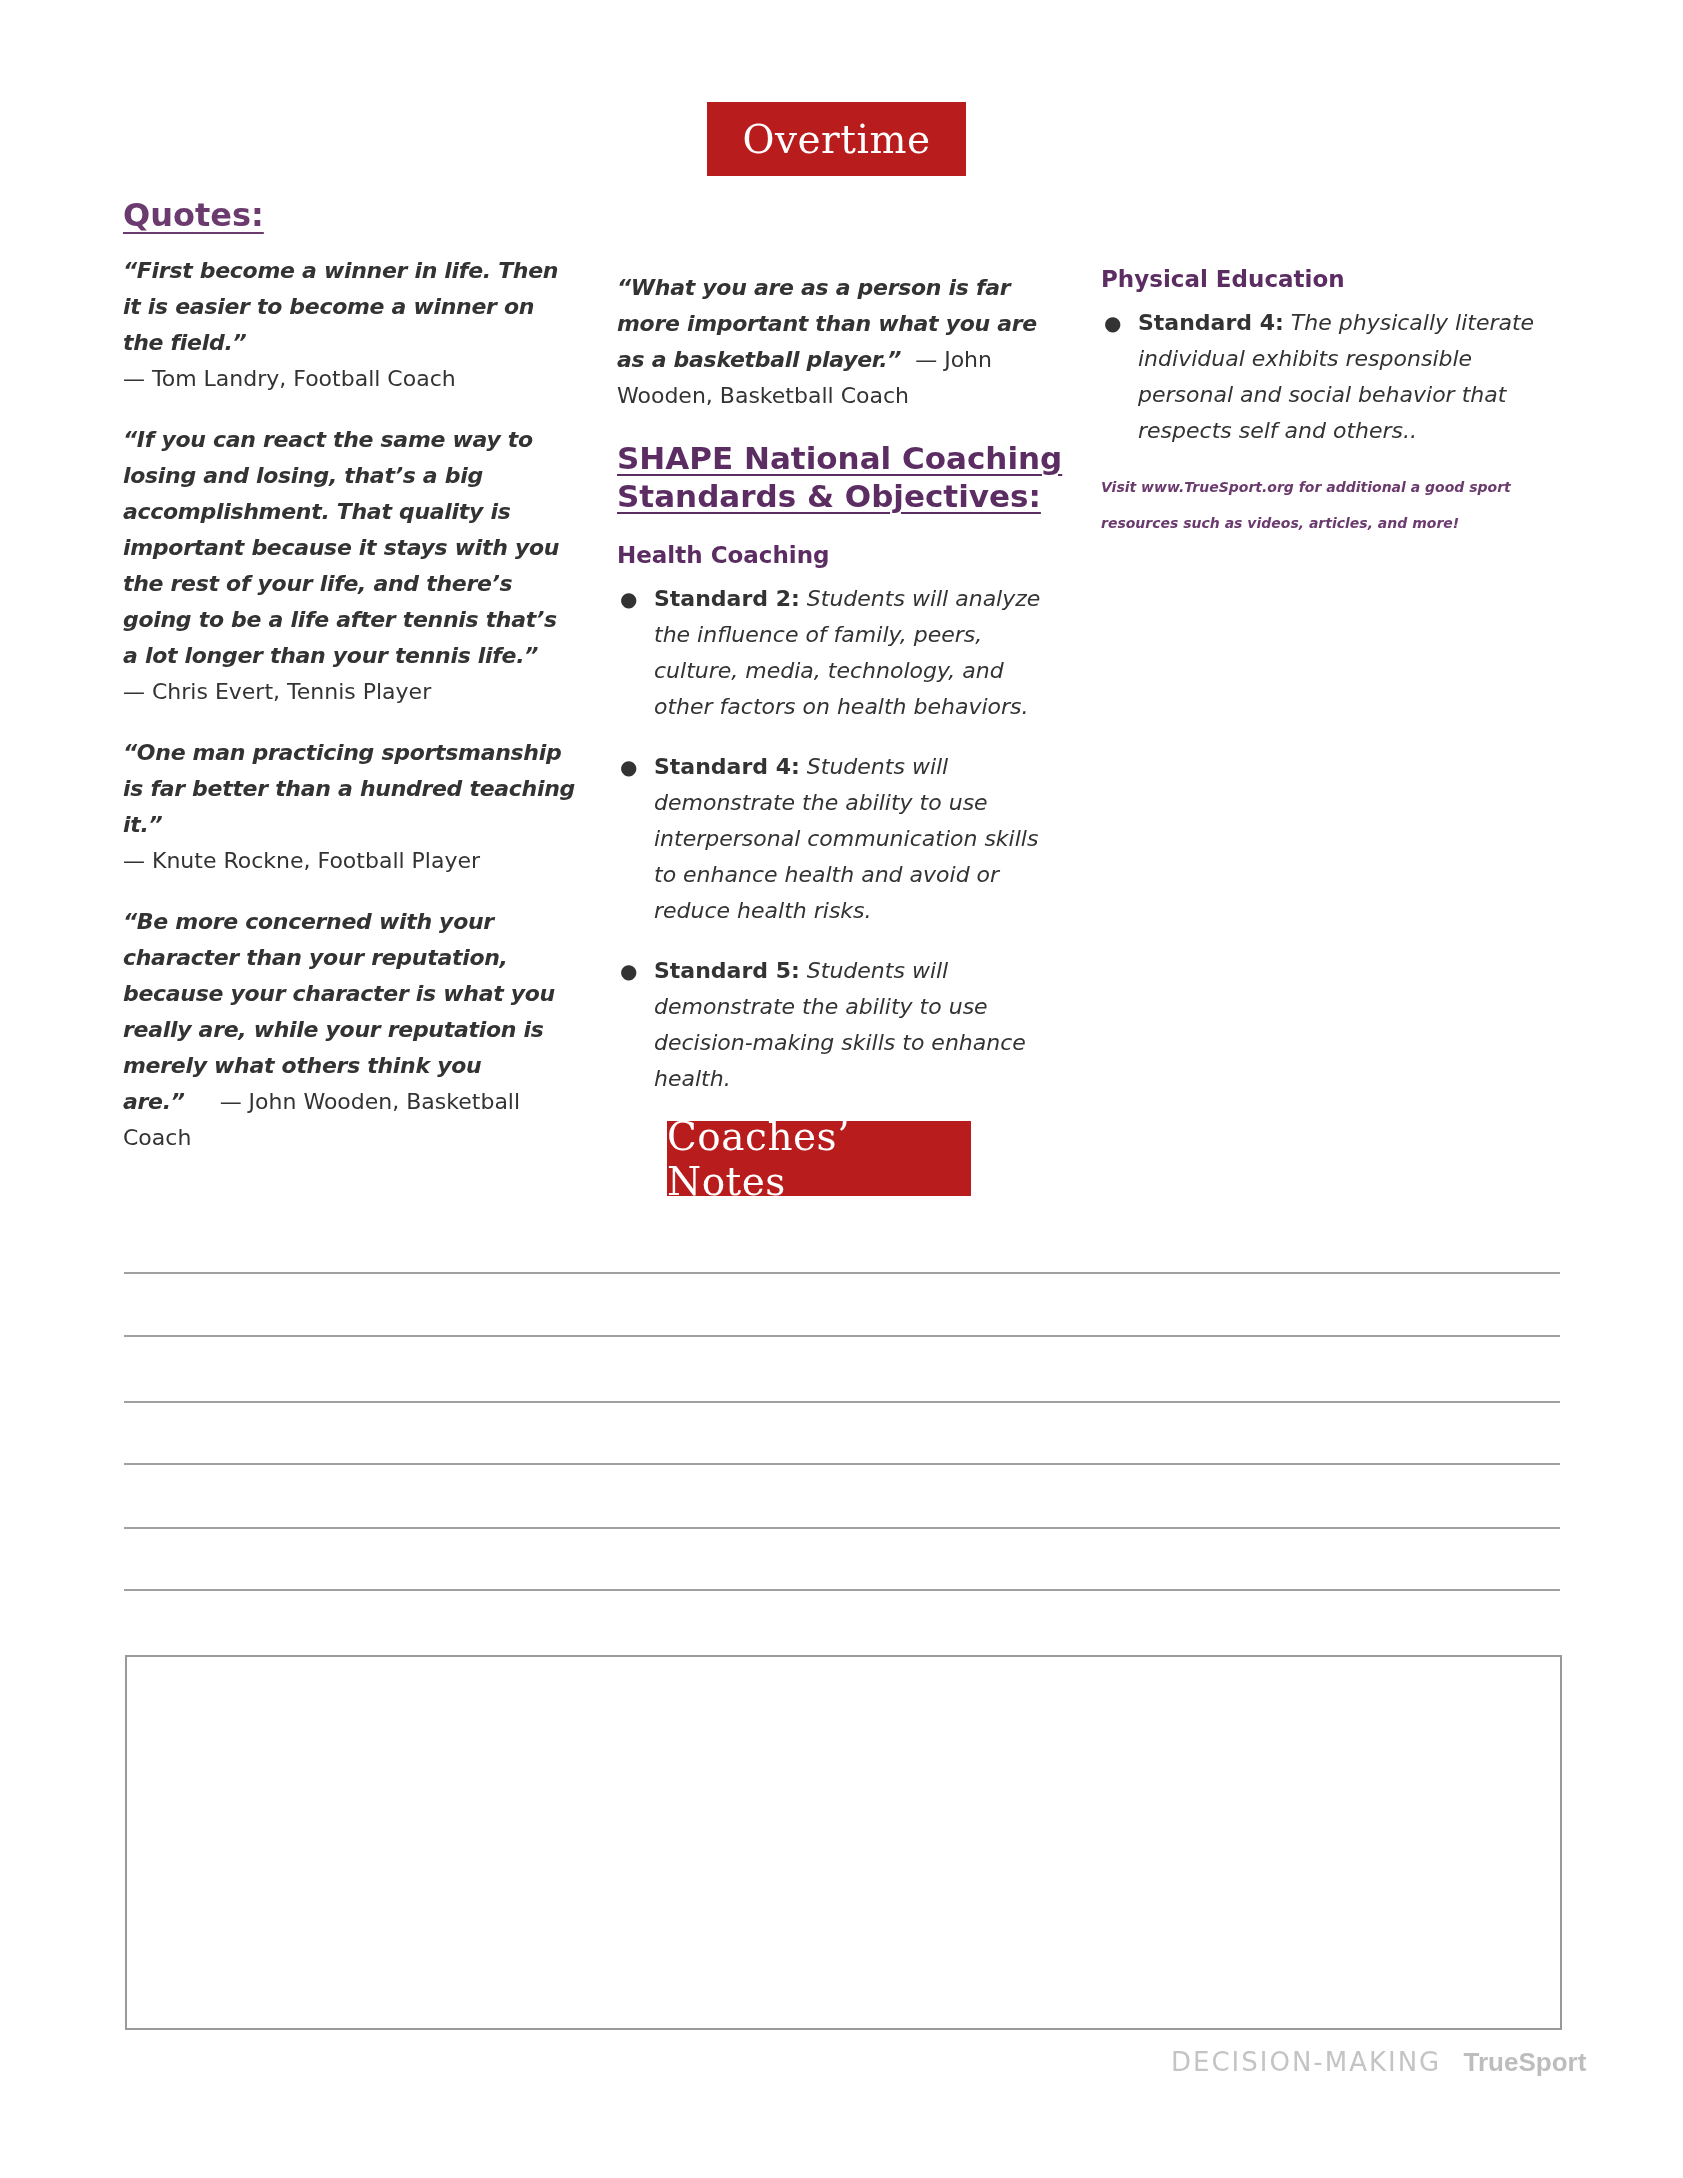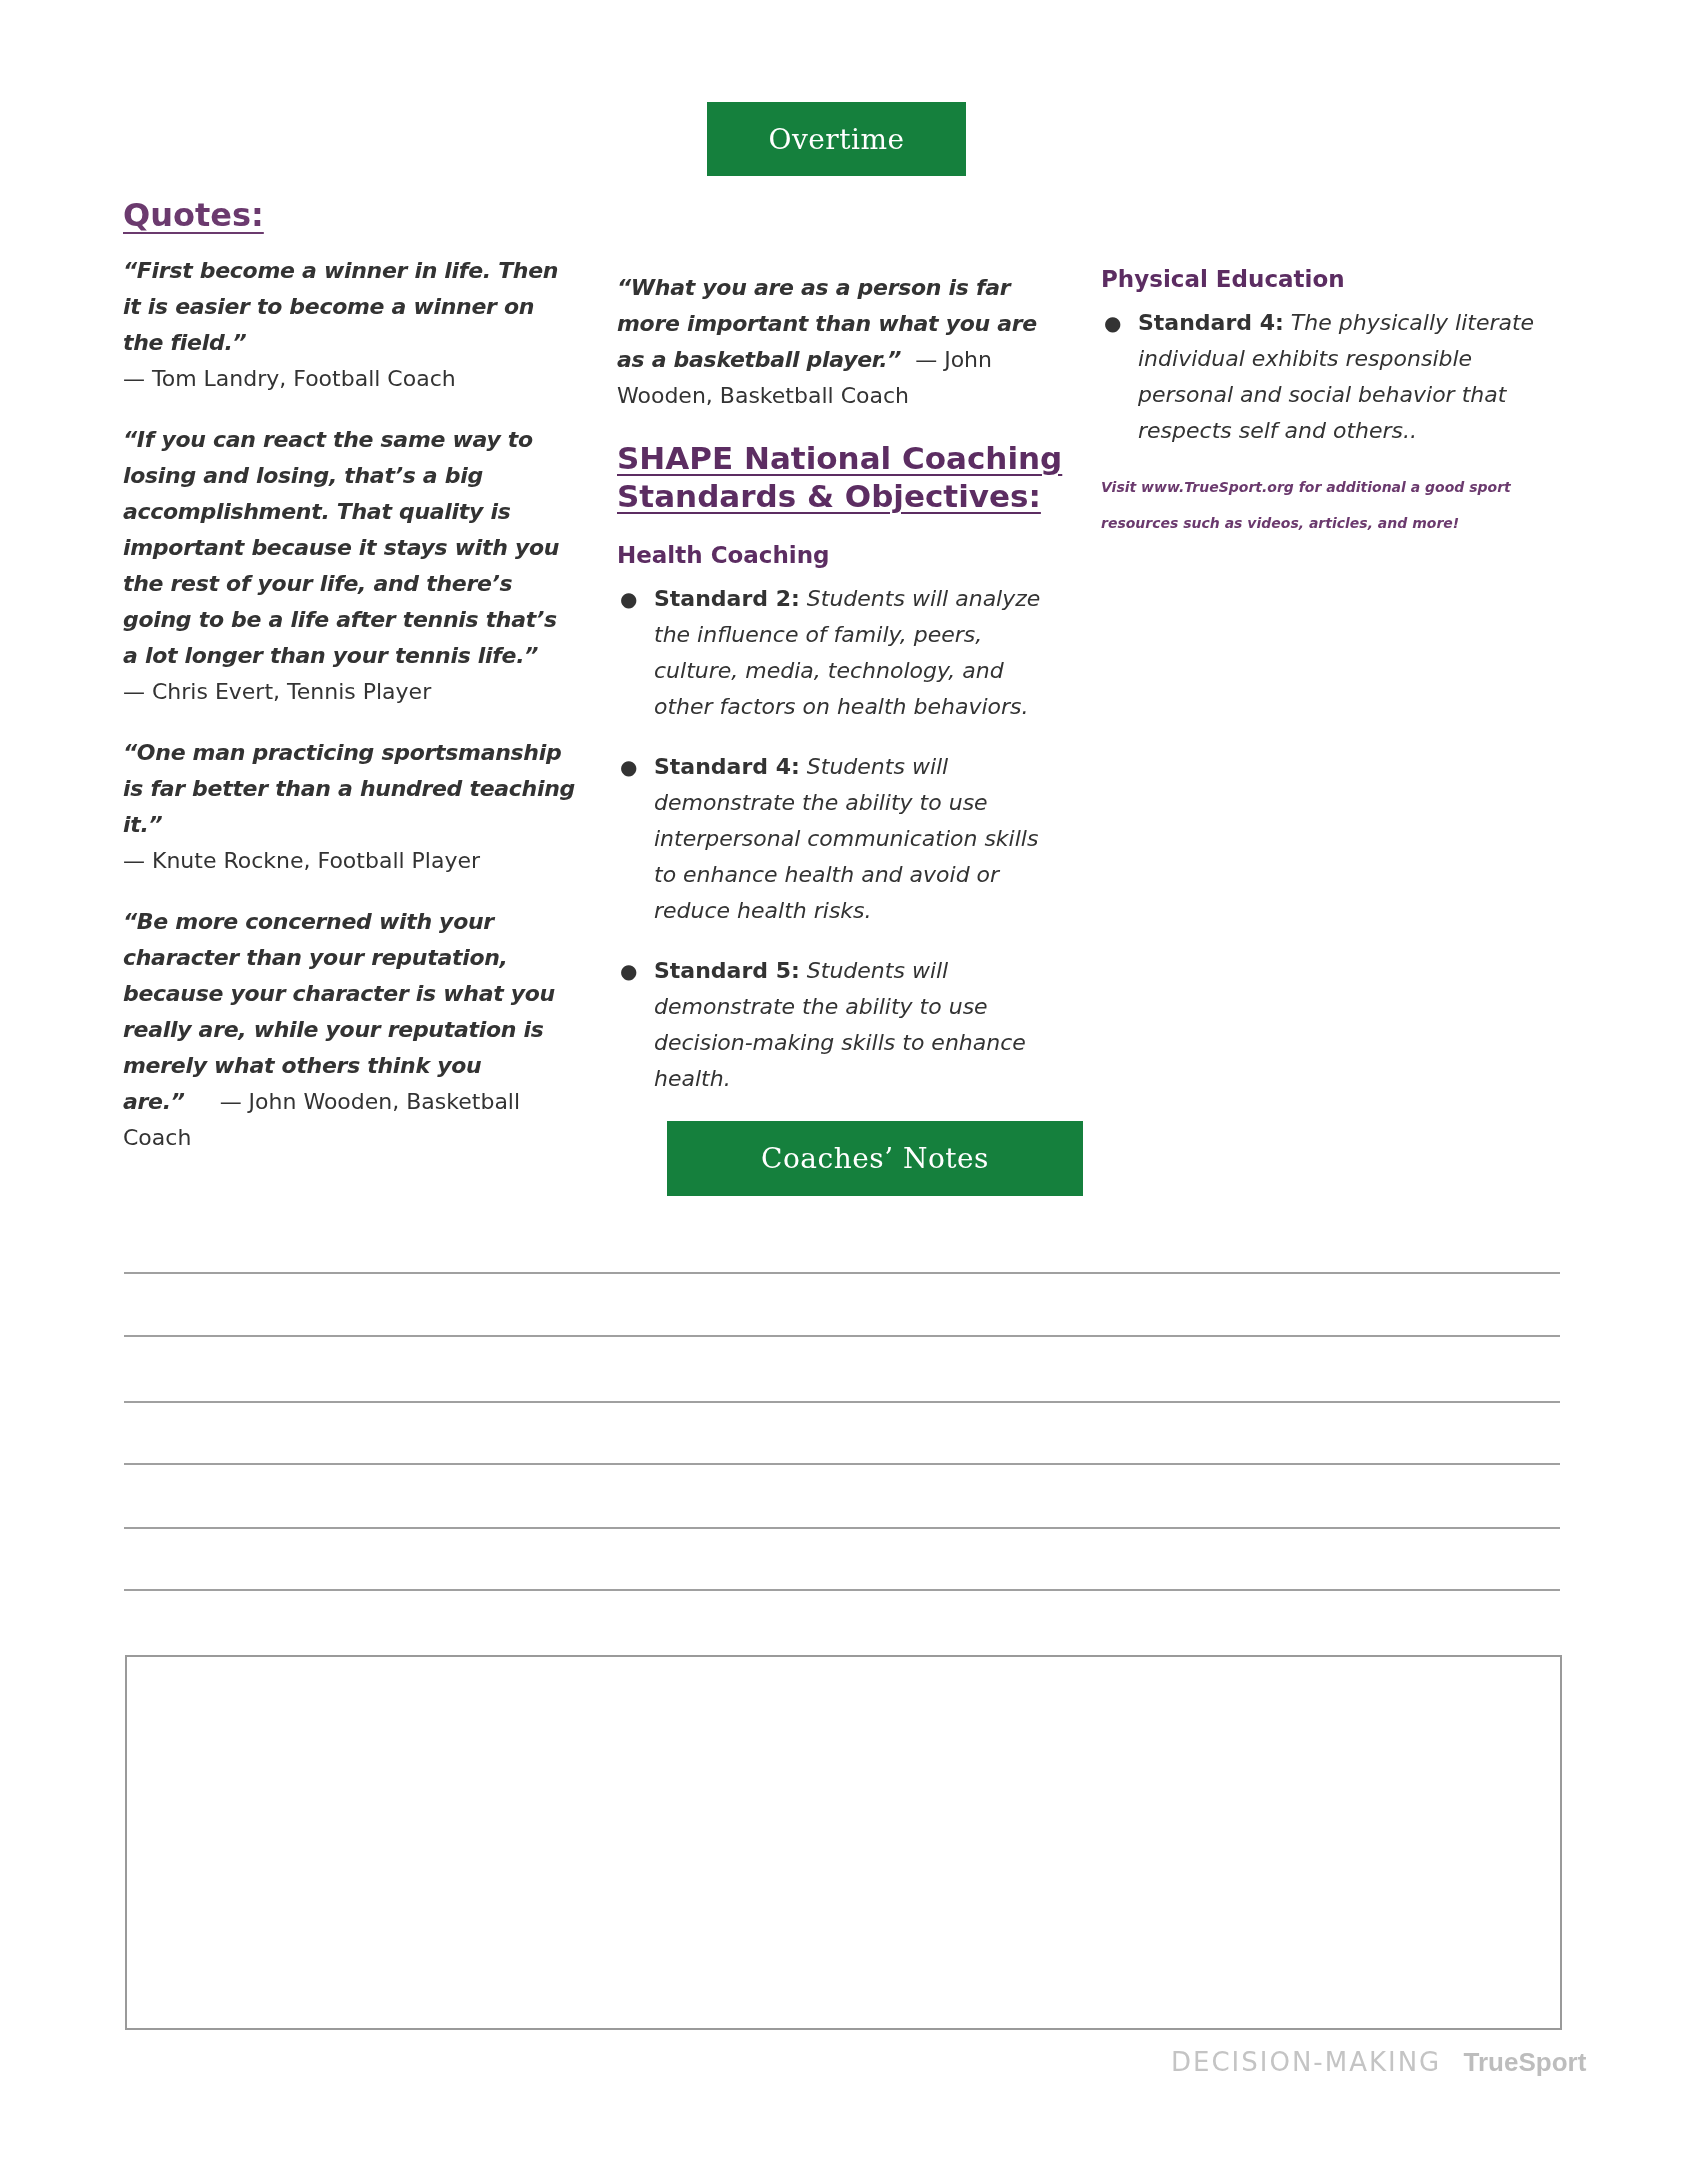--- a/index.html
+++ b/index.html
@@ -1,19 +1,19 @@
 <!DOCTYPE html>
 <html><head>
 <meta charset="utf-8">
 <style>
   html, body { margin:0; padding:0; background:#ffffff; }
   body { width:1683px; height:2178px; position:relative; overflow:hidden;
          font-family:"DejaVu Sans", sans-serif; color:#333333; }
-  .banner { position:absolute; background:#15803d; color:#ffffff;
-            font-family:"DejaVu Serif", serif; font-size:28px;
+  .banner { position:absolute; background:#b91c1c; color:#ffffff;
+            font-family:"DejaVu Serif", serif; font-size:39px;
             display:flex; align-items:center; justify-content:center; letter-spacing:0.5px; }
   .col { position:absolute; font-size:22px; line-height:36px; }
   .quote { margin:0 0 25px 0; }
   .q-text { font-weight:bold; font-style:italic; letter-spacing:-0.3px; }
   .q-attr { font-weight:normal; font-style:normal; color:#333; }
   .h-quotes { font-size:32px; font-weight:bold; color:#6b3a6e; text-decoration:underline;
               text-decoration-thickness:2px; text-underline-offset:6px; margin:0 0 18px 0; line-height:40px; }
   .h-shape { font-size:31px; font-weight:bold; color:#5c2d62; text-decoration:underline;
              text-decoration-thickness:2px; text-underline-offset:5px; line-height:38px; margin:14px 0 22px 0; }
   .h-sub { font-size:23px; font-weight:bold; color:#5c2d62; margin:0 0 8px 0; line-height:36px; }
@@ -97,21 +97,21 @@
   <ul class="std">
     <li style="margin-bottom:0;">
       <span class="bullet">●</span>
       <span class="std-label">Standard 4:</span>
       <span class="std-text">The physically literate individual exhibits responsible personal and social behavior that respects self and others..</span>
     </li>
   </ul>
   <div class="visit">Visit www.TrueSport.org for additional a good sport resources such as videos, articles, and more!</div>
 </div>
 
-<div class="banner" style="left:667px; top:1121px; width:416px; height:75px;">
+<div class="banner" style="left:667px; top:1121px; width:304px; height:75px;">
   <span>Coaches’ Notes</span>
 </div>
 
 <div class="rule" style="top:1272px;"></div>
 <div class="rule" style="top:1335px;"></div>
 <div class="rule" style="top:1401px;"></div>
 <div class="rule" style="top:1463px;"></div>
 <div class="rule" style="top:1527px;"></div>
 <div class="rule" style="top:1589px;"></div>
 

